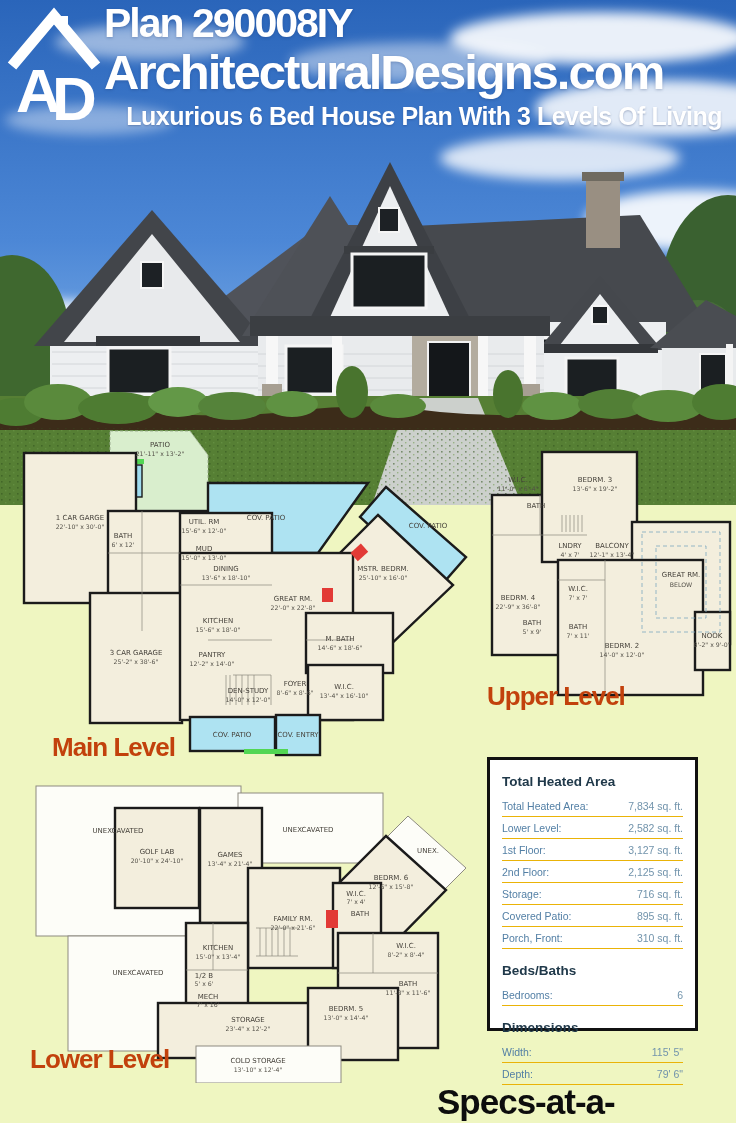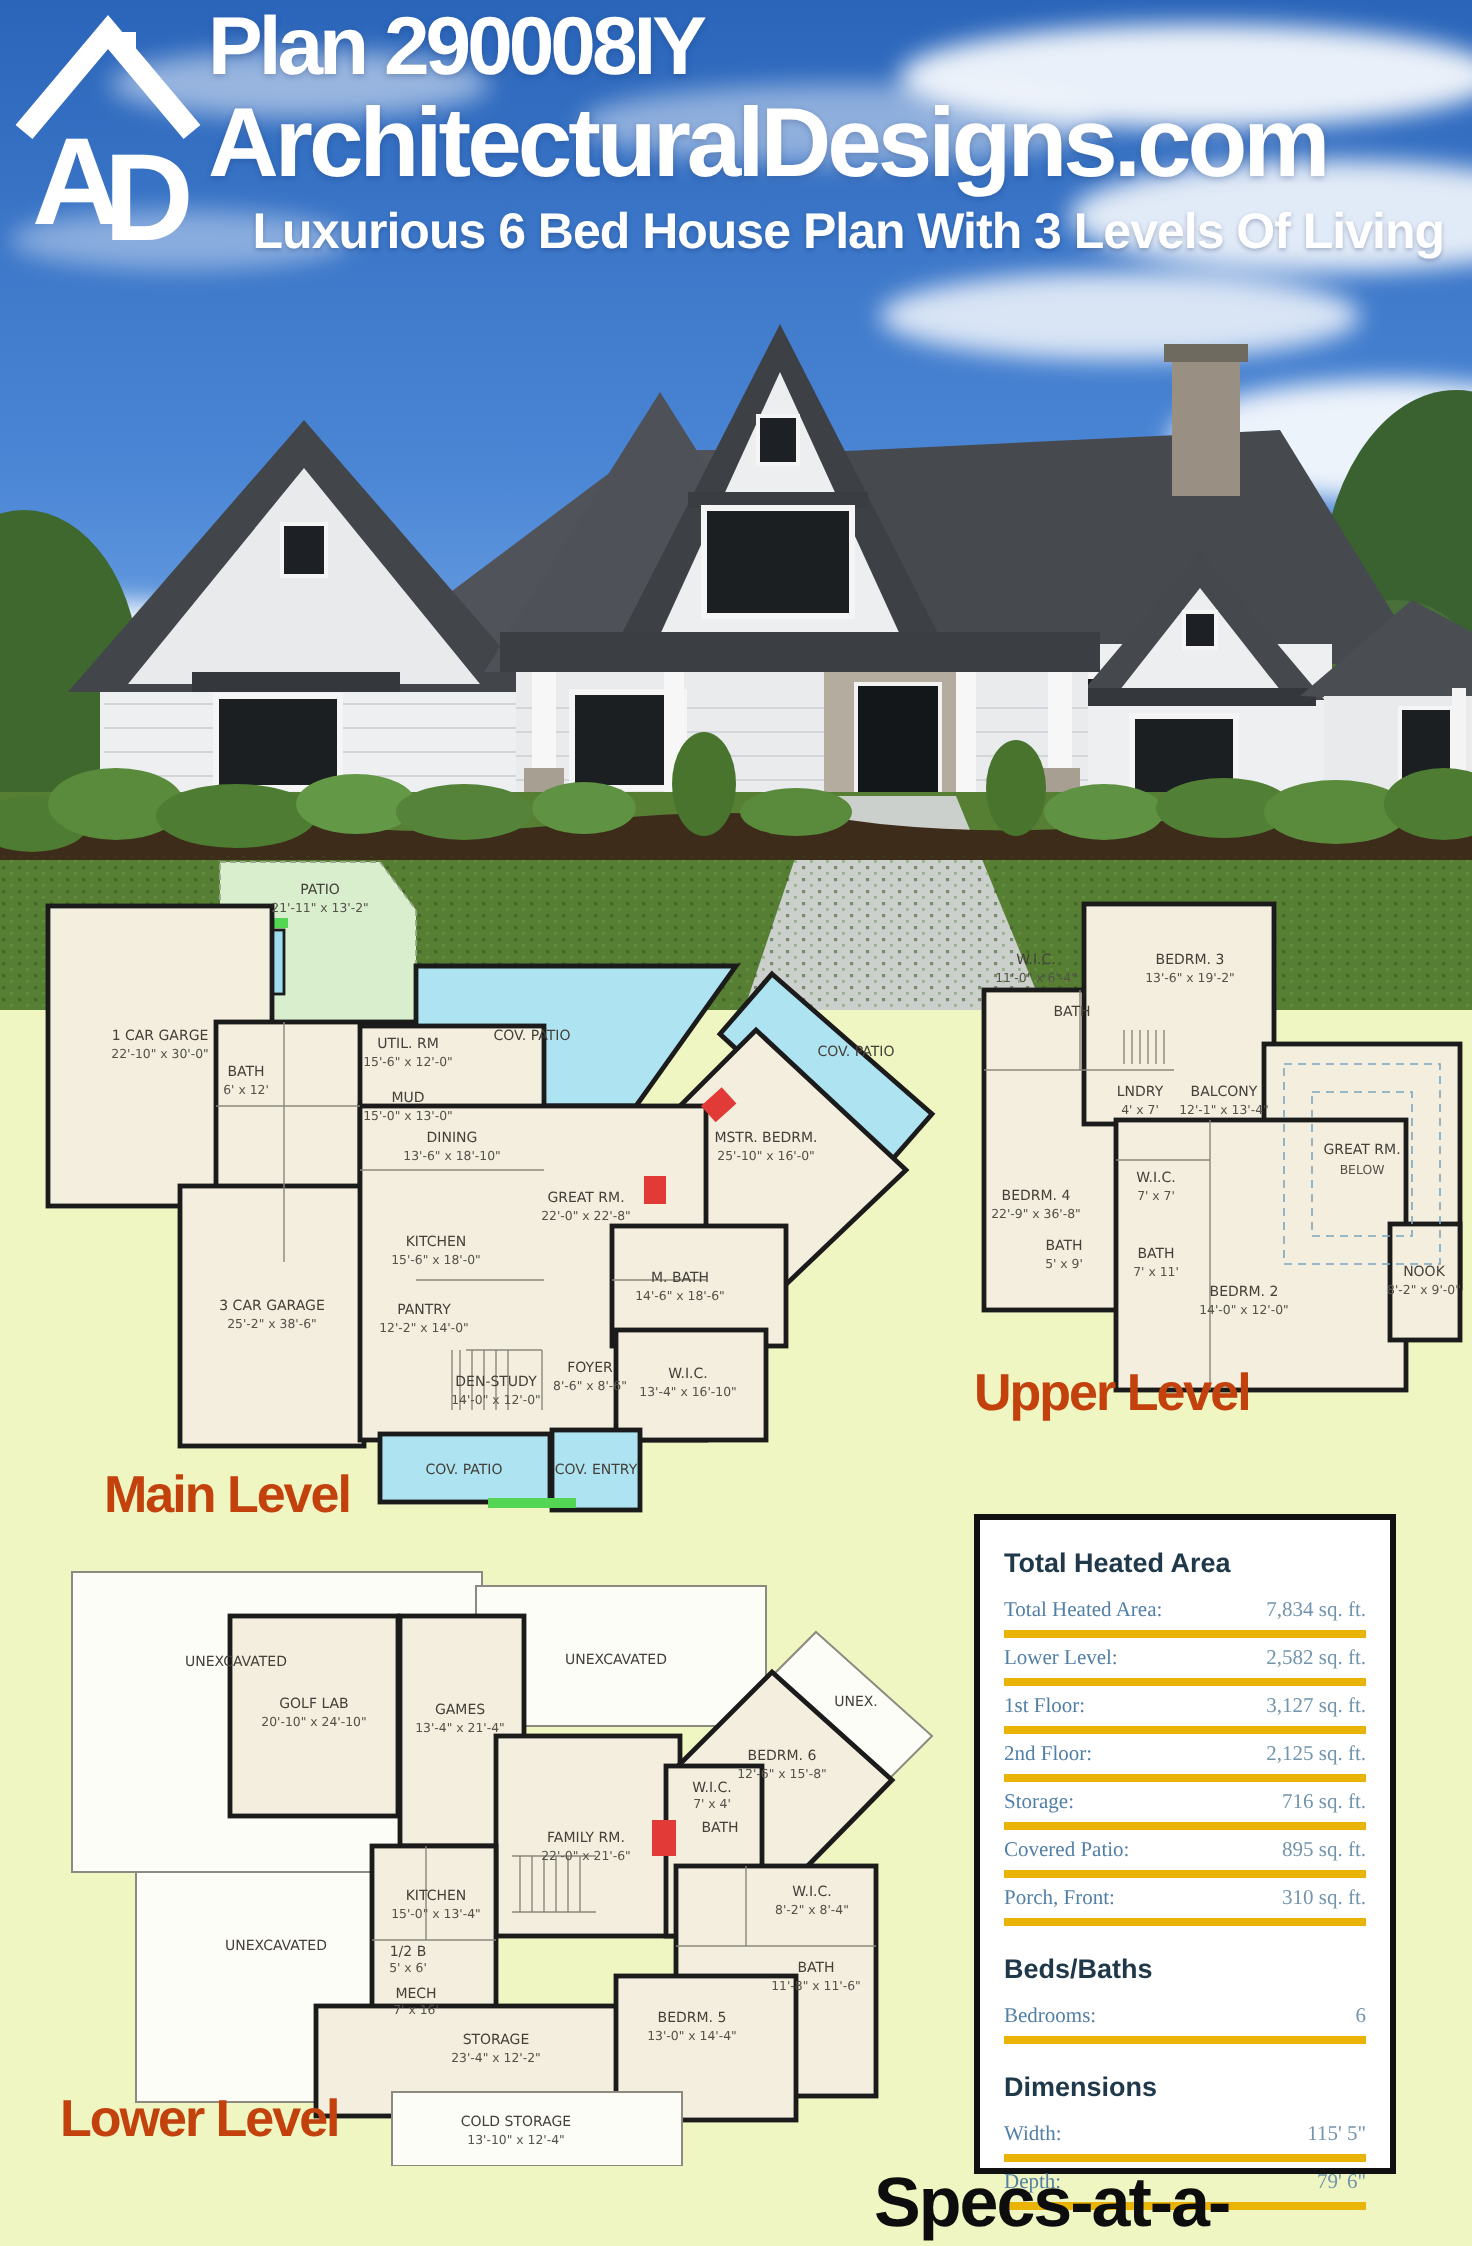--- a/index.html
+++ b/index.html
@@ -25,25 +25,25 @@
   .rd{font-family:"DejaVu Sans",sans-serif;font-size:6.2px;fill:#55524a;text-anchor:middle;}
   .wall{fill:#f3eedd;stroke:#1b1b1b;stroke-width:2.4;}
   .wallw{fill:#fdfdf8;stroke:#8d8a80;stroke-width:1;}
   .pat{fill:#aee3f2;stroke:#1b1b1b;stroke-width:2.4;}
   .mint{fill:#d9eecd;stroke:#9aa98f;stroke-width:.9;stroke-dasharray:3 2;}
   .thin{stroke:#8a877c;stroke-width:.7;fill:none;}
   .dash{stroke:#7ba7c0;stroke-width:.8;fill:none;stroke-dasharray:4 3;}
   .acc-g{fill:#52d653;}
   .acc-r{fill:#e23a36;}
   
-  .specs{position:absolute;left:487px;top:757px;width:211px;height:330px;background:#fff;
+  .specs{position:absolute;left:487px;top:757px;width:211px;height:274px;background:#fff;
          border:3px solid #111;box-sizing:border-box;padding:10px 12px 6px 12px;}
   .sec-h{font-size:13.5px;font-weight:bold;color:#20394a;padding:4px 0 6px 0;}
   .row{display:flex;justify-content:space-between;font-size:10.5px;color:#527fa5;
-       padding:4.5px 0;border-bottom:4px solid #eab308;font-family:Liberation Serif, serif;}
+       padding:4.5px 0;border-bottom:1px solid #eab308;}
   .row .v{color:#7294ac;}
   .gap{height:10px;}
   .foot{position:absolute;left:437px;top:1082px;width:261px;font-size:35px;font-weight:bold;
         color:#0d0d0d;letter-spacing:-1px;}
 </style>
 </head>
 <body>
 
 <div class="page">
 

